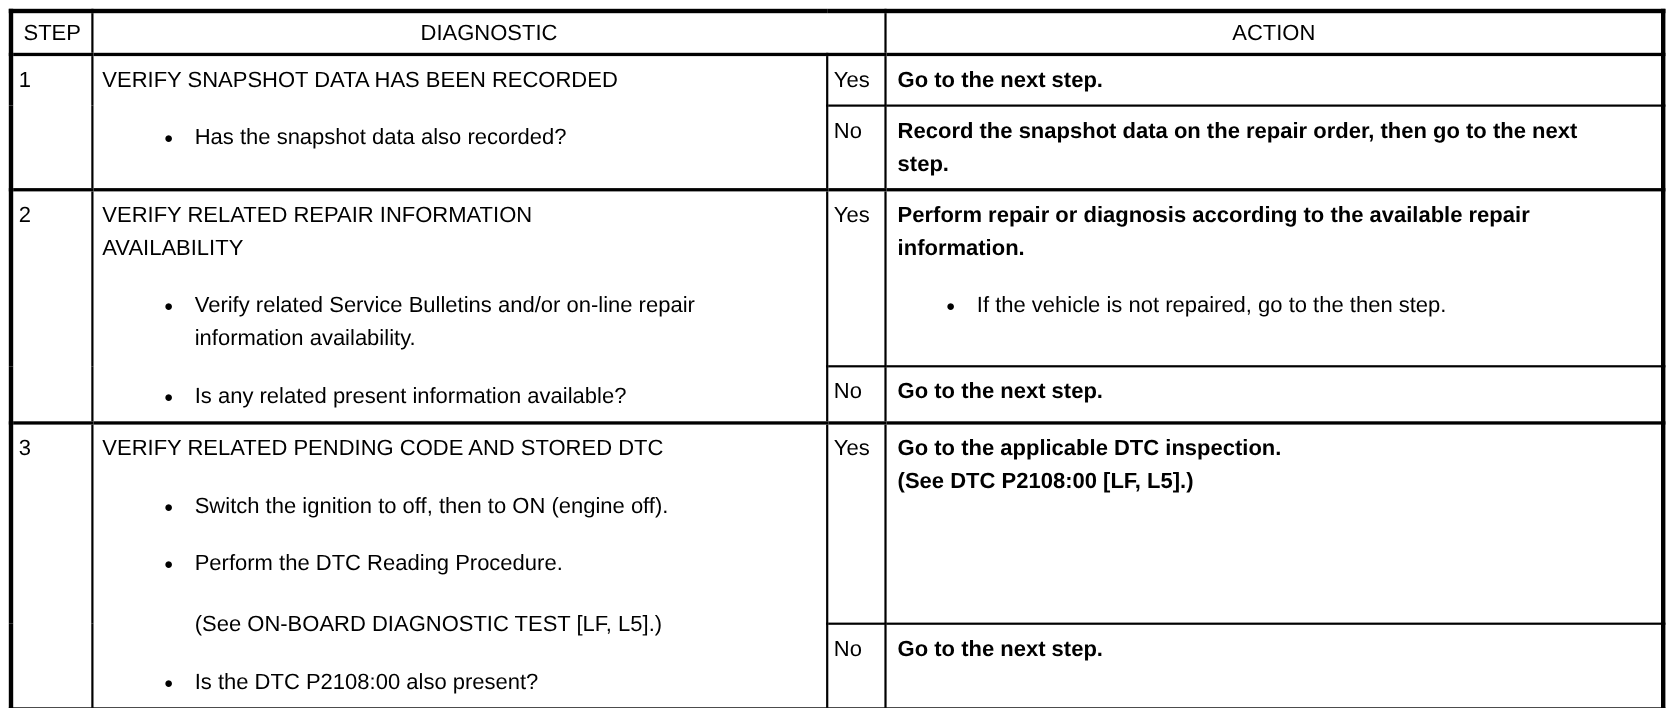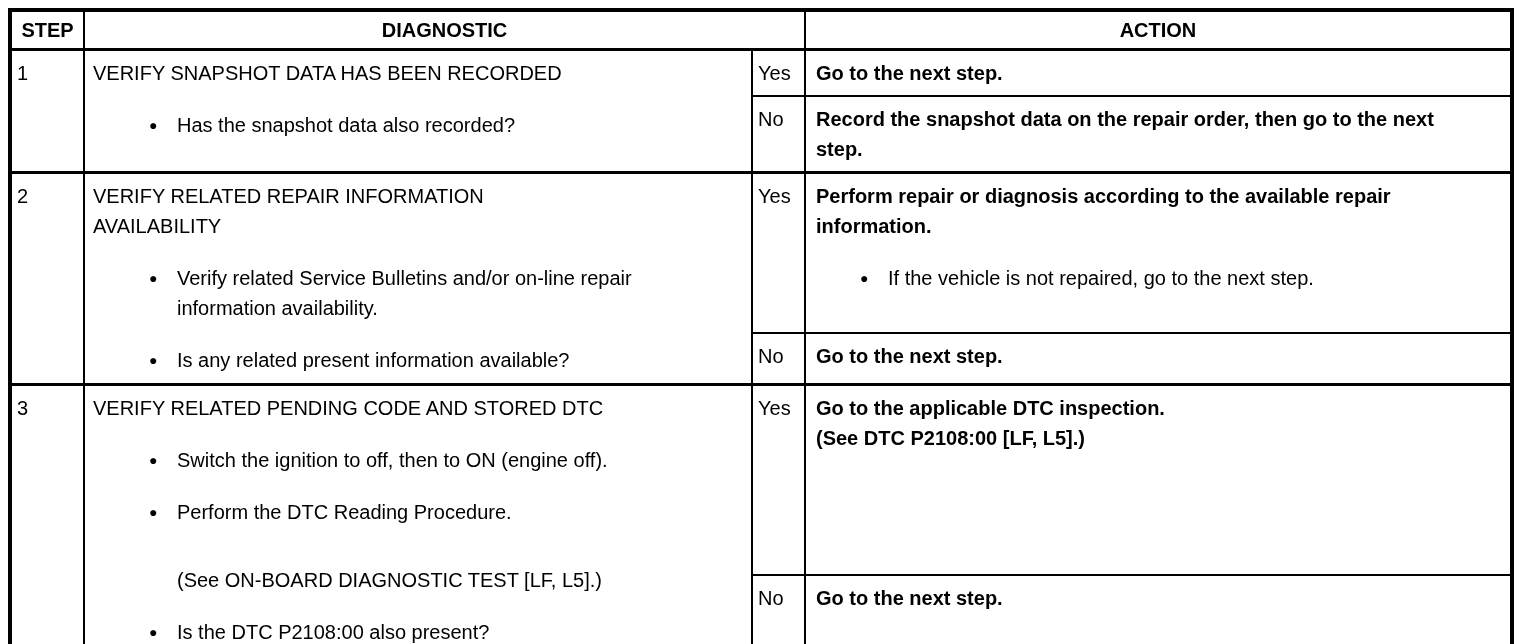--- a/index.html
+++ b/index.html
@@ -22,21 +22,21 @@
   td, th {
     border: 2px solid #000;
     vertical-align: top;
     font-size: 20px;
     line-height: 30px;
     padding: 7px 8px;
     overflow: hidden;
   }
   th {
     border-bottom: 3px solid #000;
-    font-weight: bold;
+    font-weight: normal;
     text-align: center;
     padding: 3px 2px;
   }
   tr.step-start > td { border-top: 3px solid #000; }
 
   tr.h-head { height: 39px; }
   tr.h-1a { height: 43px; }
   tr.h-1b { height: 74px; }
   tr.h-2a { height: 160px; }
   tr.h-2b { height: 52px; }
@@ -46,21 +46,21 @@
   td.step-cell { padding-left: 5px; }
   td.yn-cell   { padding-left: 5px; padding-right: 2px; }
   td.act-cell  { padding-left: 10px; }
 
   .title { font-weight: normal; }
   .title.narrow { max-width: 460px; }
 
   .item { display: flex; margin-top: 22px; margin-left: 56px; }
   .item .bullet { flex: none; width: 28px; font-size: 14px; line-height: 30px; }
   .item .txt { max-width: 520px; }
-  .note-line { margin-top: 38px; margin-left: 84px; max-width: 520px; }
+  .note-line { margin-top: 26px; margin-left: 84px; max-width: 520px; }
 
   .act-cell .para { max-width: 630px; font-weight: bold; }
   .act-cell .para + .para { }
   .act-cell .item { margin-left: 44px; }
   .act-cell .item .txt { max-width: 560px; }
 </style>
 </head>
 <body>
 
 <div class="page">
@@ -111,21 +111,21 @@
         <div class="item">
           <span class="bullet">●</span>
           <span class="txt">Is any related present information available?</span>
         </div>
       </td>
       <td class="yn-cell">Yes</td>
       <td class="act-cell">
         <div class="para">Perform repair or diagnosis according to the available repair information.</div>
         <div class="item">
           <span class="bullet">●</span>
-          <span class="txt">If the vehicle is not repaired, go to the next step.</span>
+          <span class="txt">If the vehicle is not repaired, go to the then step.</span>
         </div>
       </td>
     </tr>
     <tr class="h-2b">
       <td class="yn-cell">No</td>
       <td class="act-cell">
         <div class="para">Go to the next step.</div>
       </td>
     </tr>
 

